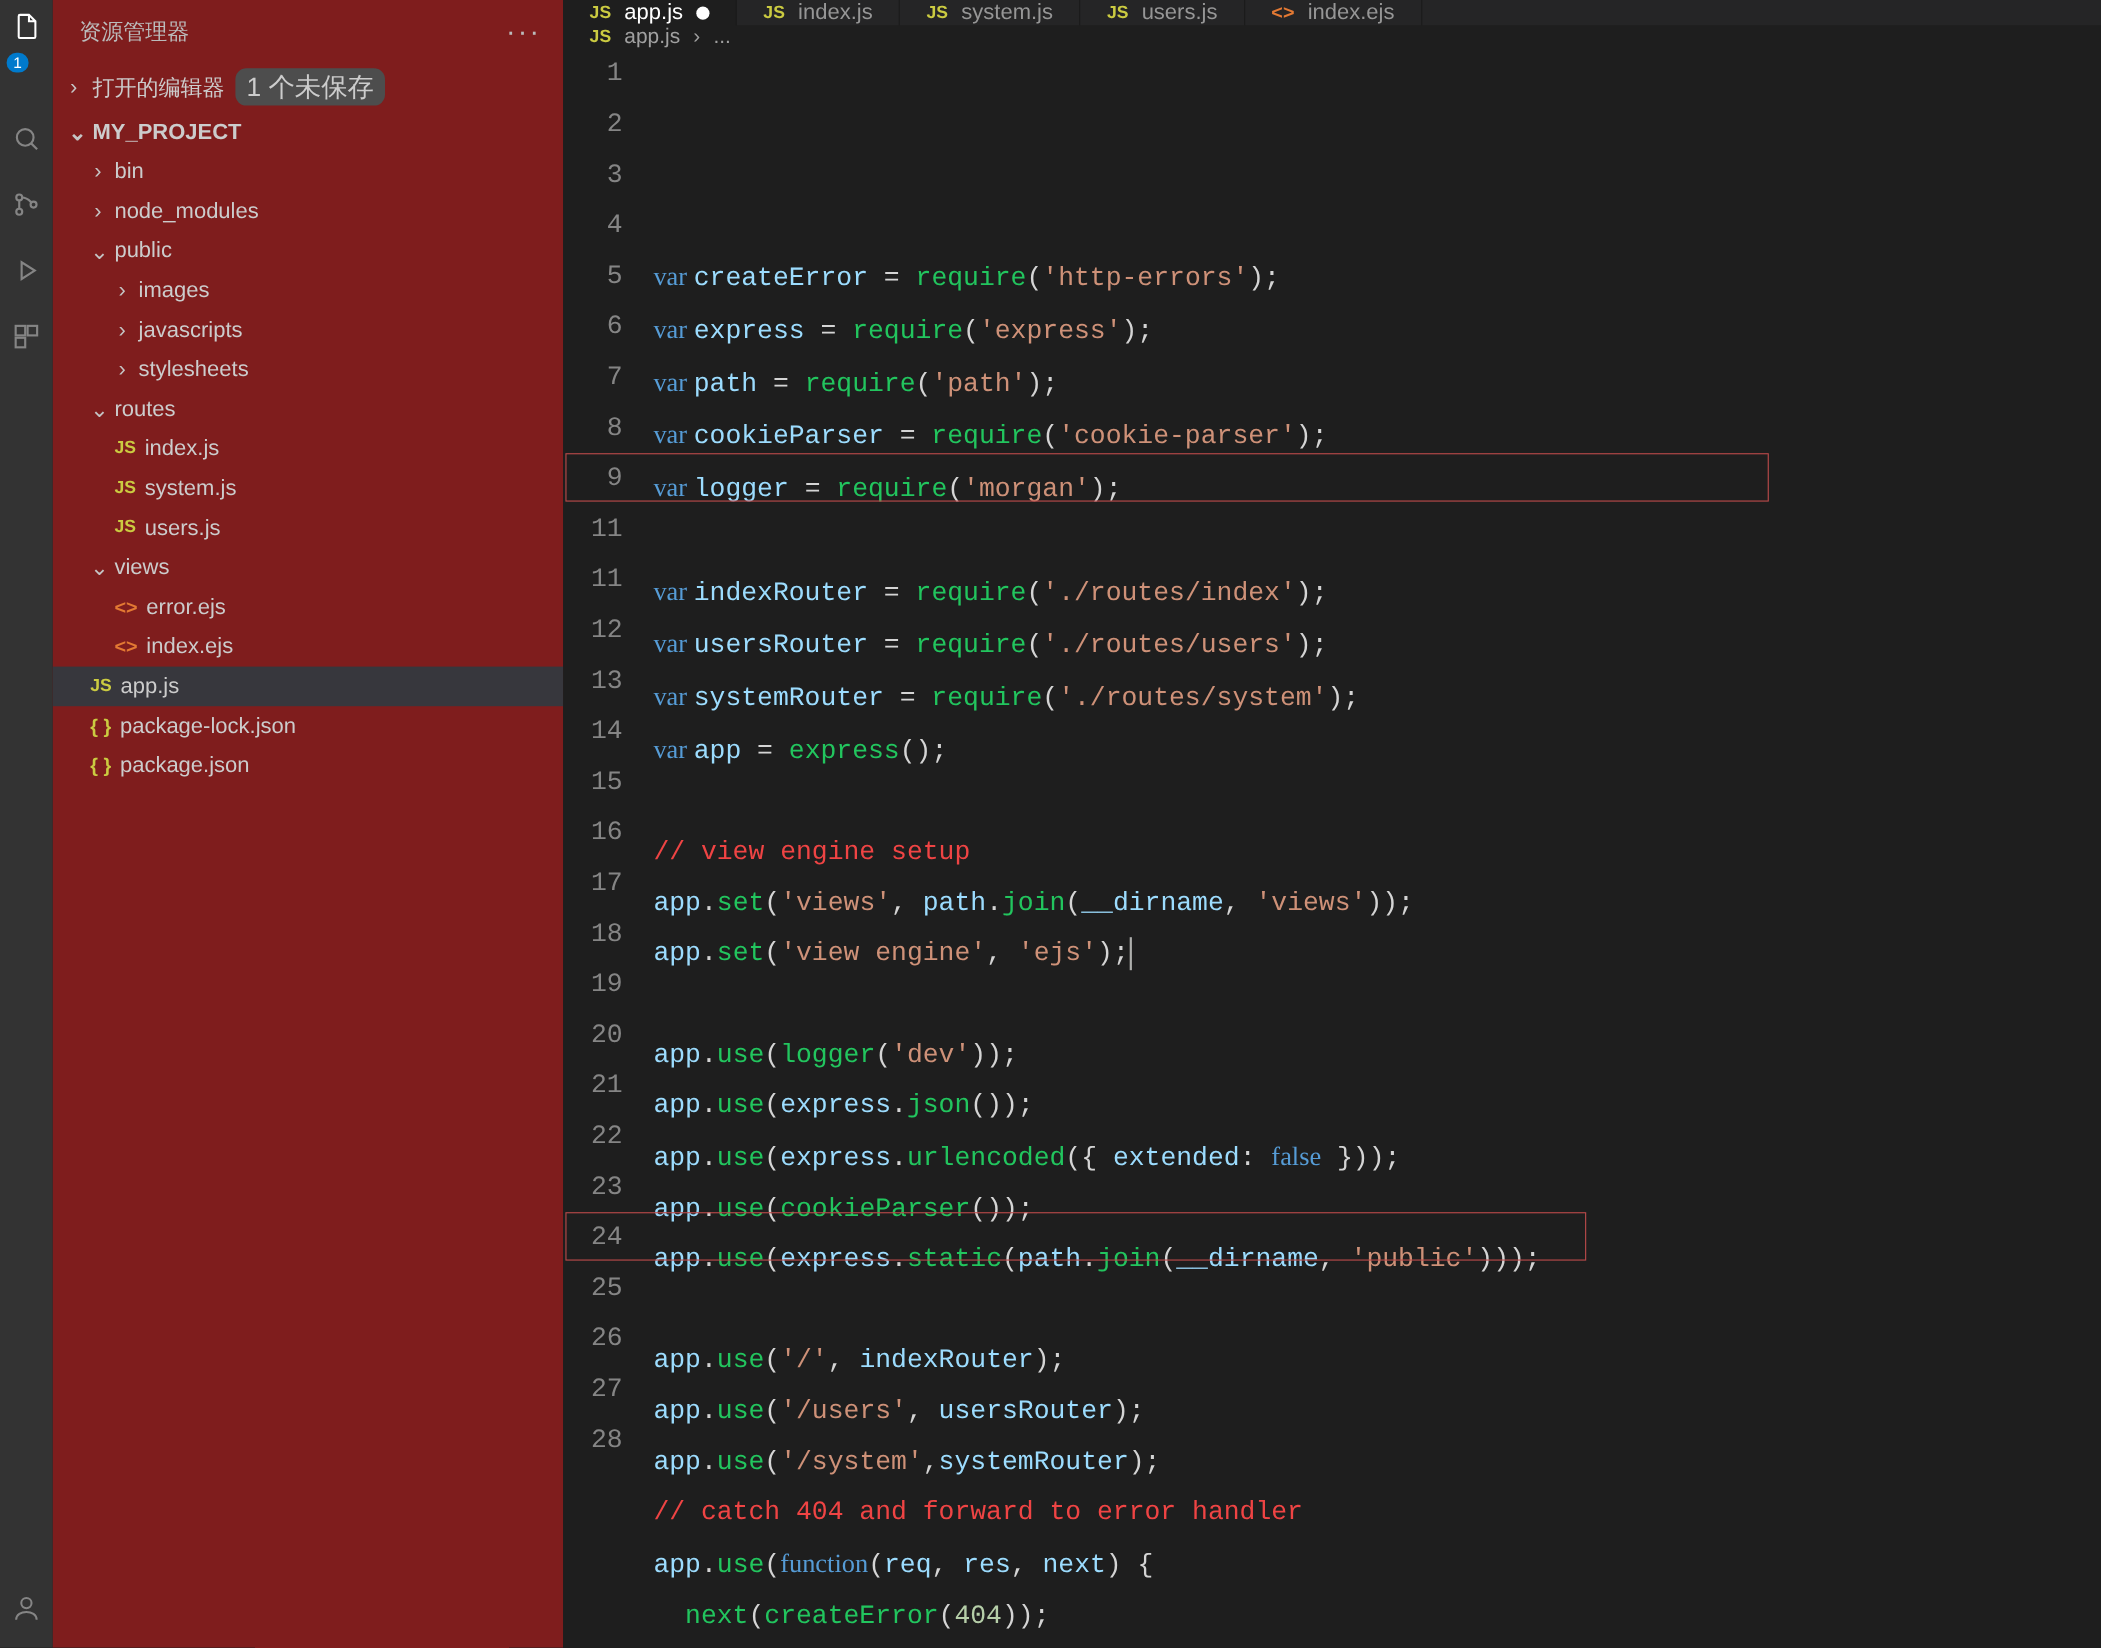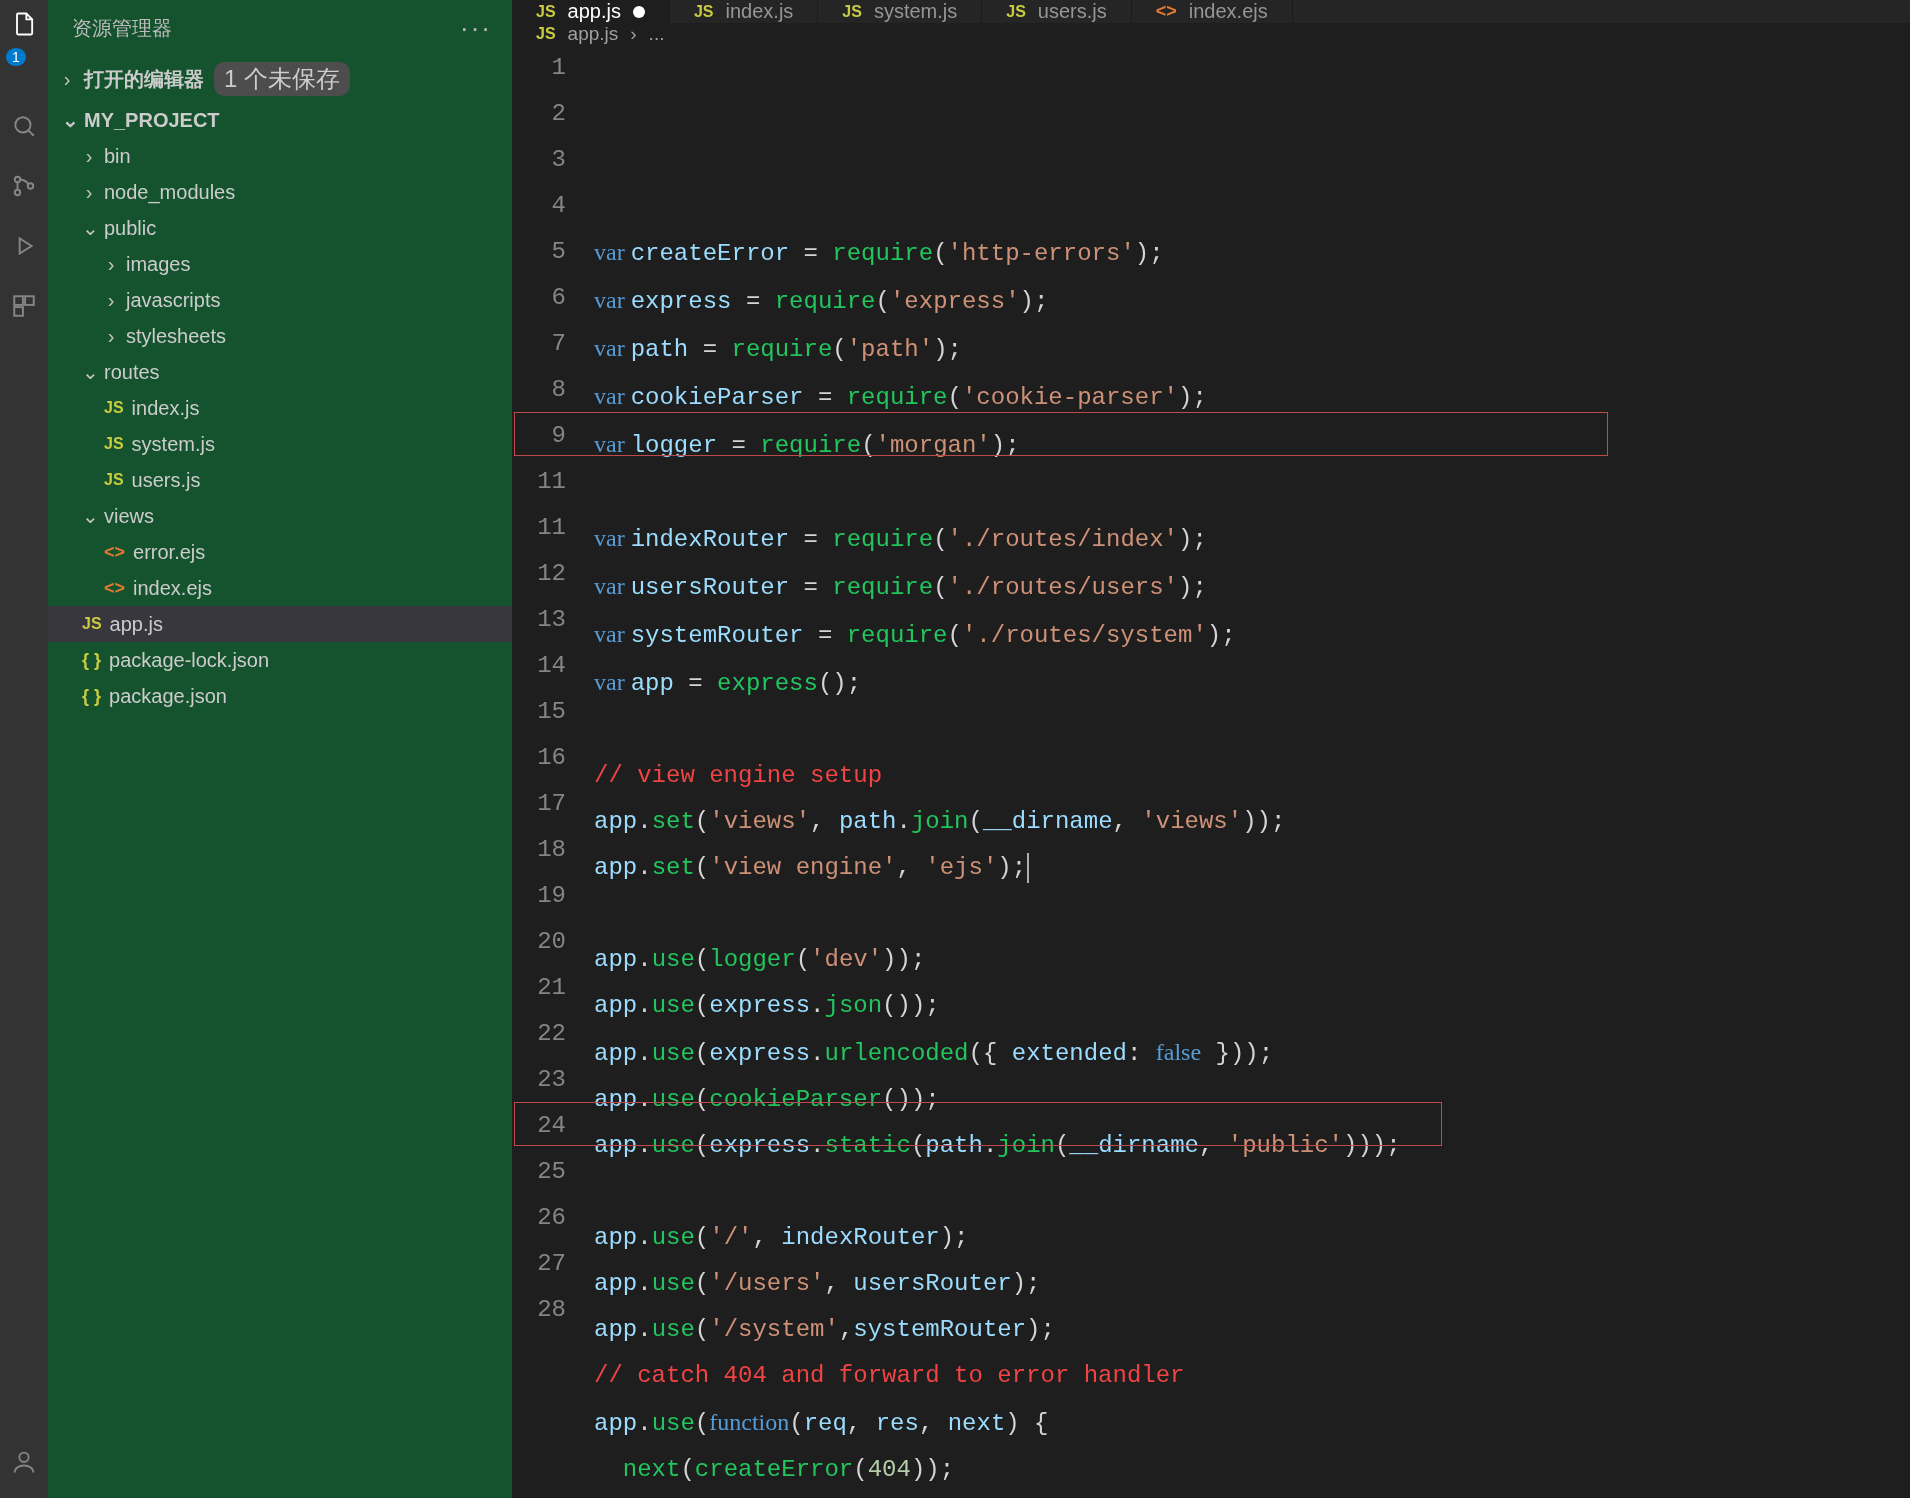--- a/index.html
+++ b/index.html
@@ -2,21 +2,21 @@
 <html><head>
 <meta charset="utf-8">
 <style>
 * { margin:0; padding:0; box-sizing:border-box; }
 body { font-family: "Segoe UI", Arial, sans-serif; background:#1e1e1e; color:#ccc; font-size:20px; overflow:hidden; width:1910px; height:1498px; }
 .root { display:flex; height:100%; }
 .activity-bar { width:48px; background:#333333; display:flex; flex-direction:column; align-items:center; padding-top:8px; gap:28px; }
 .activity-bar .ab-item { width:32px; height:32px; display:flex; align-items:center; justify-content:center; color:#858585; position:relative; }
 .activity-bar .ab-item.active { color:#fff; }
 .activity-bar .badge { position:absolute; bottom:-26px; left:-2px; background:#007acc; color:#fff; font-size:14px; border-radius:10px; padding:0 6px; line-height:18px; }
-.sidebar { width:464px; background:#14532d; display:flex; flex-direction:column; }
+.sidebar { width:464px; background:#7f1d1d; display:flex; flex-direction:column; }
 .sb-header { height:56px; display:flex; align-items:center; justify-content:space-between; padding:0 20px 0 24px; color:#bbb; font-size:20px; }
 .sb-header .dots { color:#bbb; font-size:26px; letter-spacing:2px; }
 .sb-section { display:flex; align-items:center; gap:10px; padding:6px 12px; color:#ccc; font-size:20px; }
 .sb-section .badge2 { background:#4d4d4d; color:#ccc; border-radius:10px; padding:1px 10px; font-size:24px; }
 .sb-tree { font-size:20px; color:#ccc; }
 .tree-row { display:flex; align-items:center; height:36px; padding-left:14px; gap:8px; cursor:default; }
 .tree-row.project { font-weight:700; color:#ccc; }
 .tree-row.selected { background:#37373d; }
 .tw { display:inline-block; width:14px; text-align:center; color:#c5c5c5; }
 .indent1 { padding-left:34px; }
@@ -97,21 +97,21 @@
     </div>
   </div>
 
   <div class="sidebar">
     <div class="sb-header">
       <span>资源管理器</span>
       <span class="dots">···</span>
     </div>
     <div class="sb-section">
       <span class="tw">›</span>
-      <span style="font-weight:700">打开的编辑器</span>
+      <span style="font-weight:400">打开的编辑器</span>
       <span class="badge2">1 个未保存</span>
     </div>
     <div class="sb-section tree-row project">
       <span class="tw">⌄</span>
       <span>MY_PROJECT</span>
     </div>
     <div class="sb-tree" id="tree">
         <div class="tree-row indent1">
           <span class="tw">›</span>
           <span>bin</span>

